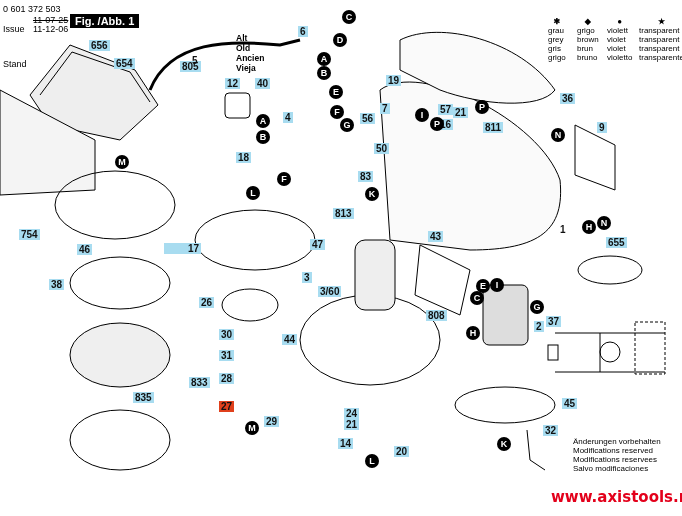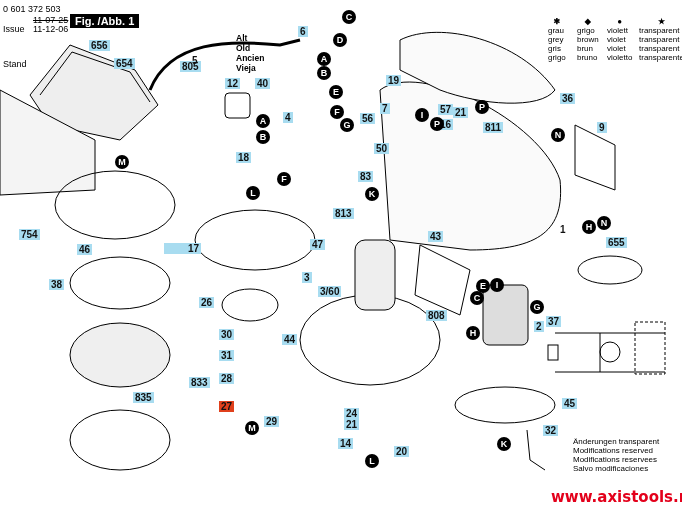--- a/index.html
+++ b/index.html
@@ -189,19 +189,19 @@
 <div class="callout" style="left:246px;top:186px;">L</div>
 <div class="callout" style="left:365px;top:454px;">L</div>
 <div class="callout" style="left:115px;top:155px;">M</div>
 <div class="callout" style="left:245px;top:421px;">M</div>
 <div class="callout" style="left:551px;top:128px;">N</div>
 <div class="callout" style="left:597px;top:216px;">N</div>
 <div class="callout" style="left:430px;top:117px;">P</div>
 <div class="callout" style="left:475px;top:100px;">P</div>
 
 <div class="notice">
-  <div>Änderungen transparent</div>
+  <div>Änderungen vorbehalten</div>
   <div>Modifications reserved</div>
   <div>Modifications reservees</div>
   <div>Salvo modificaciones</div>
 </div>
 
 <div class="website">www.axistools.ru</div>
 
 </body></html>

